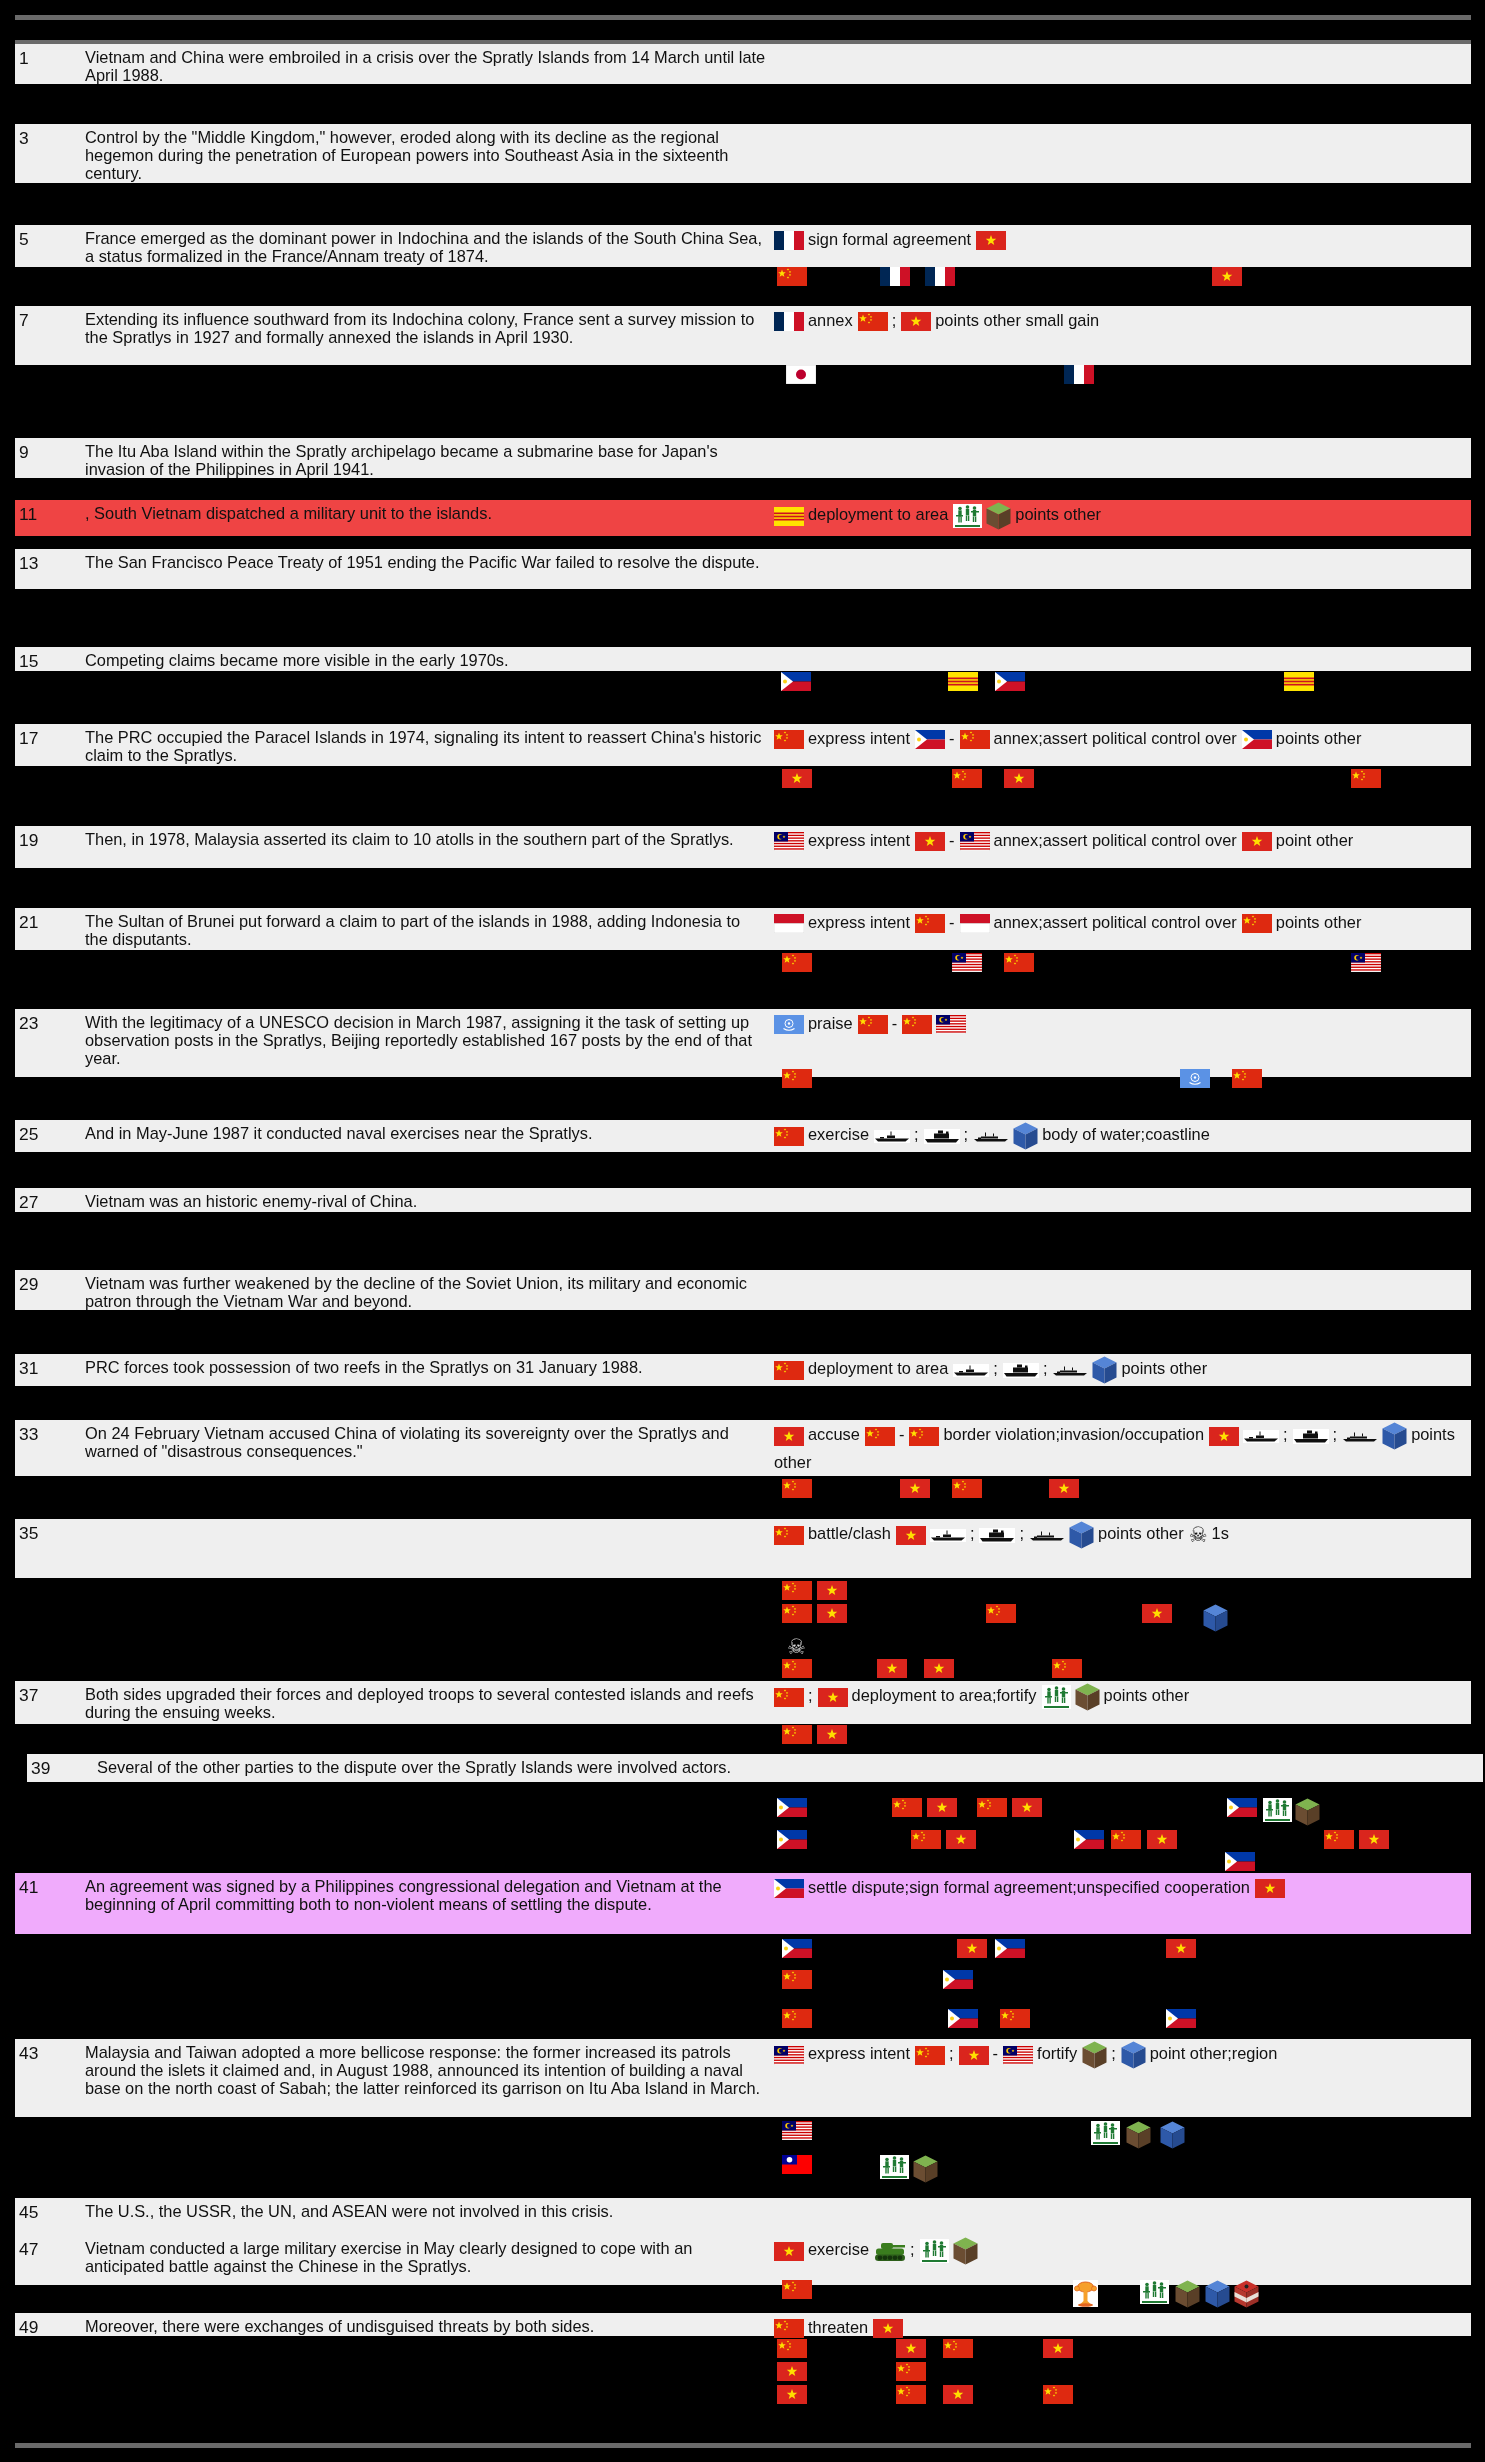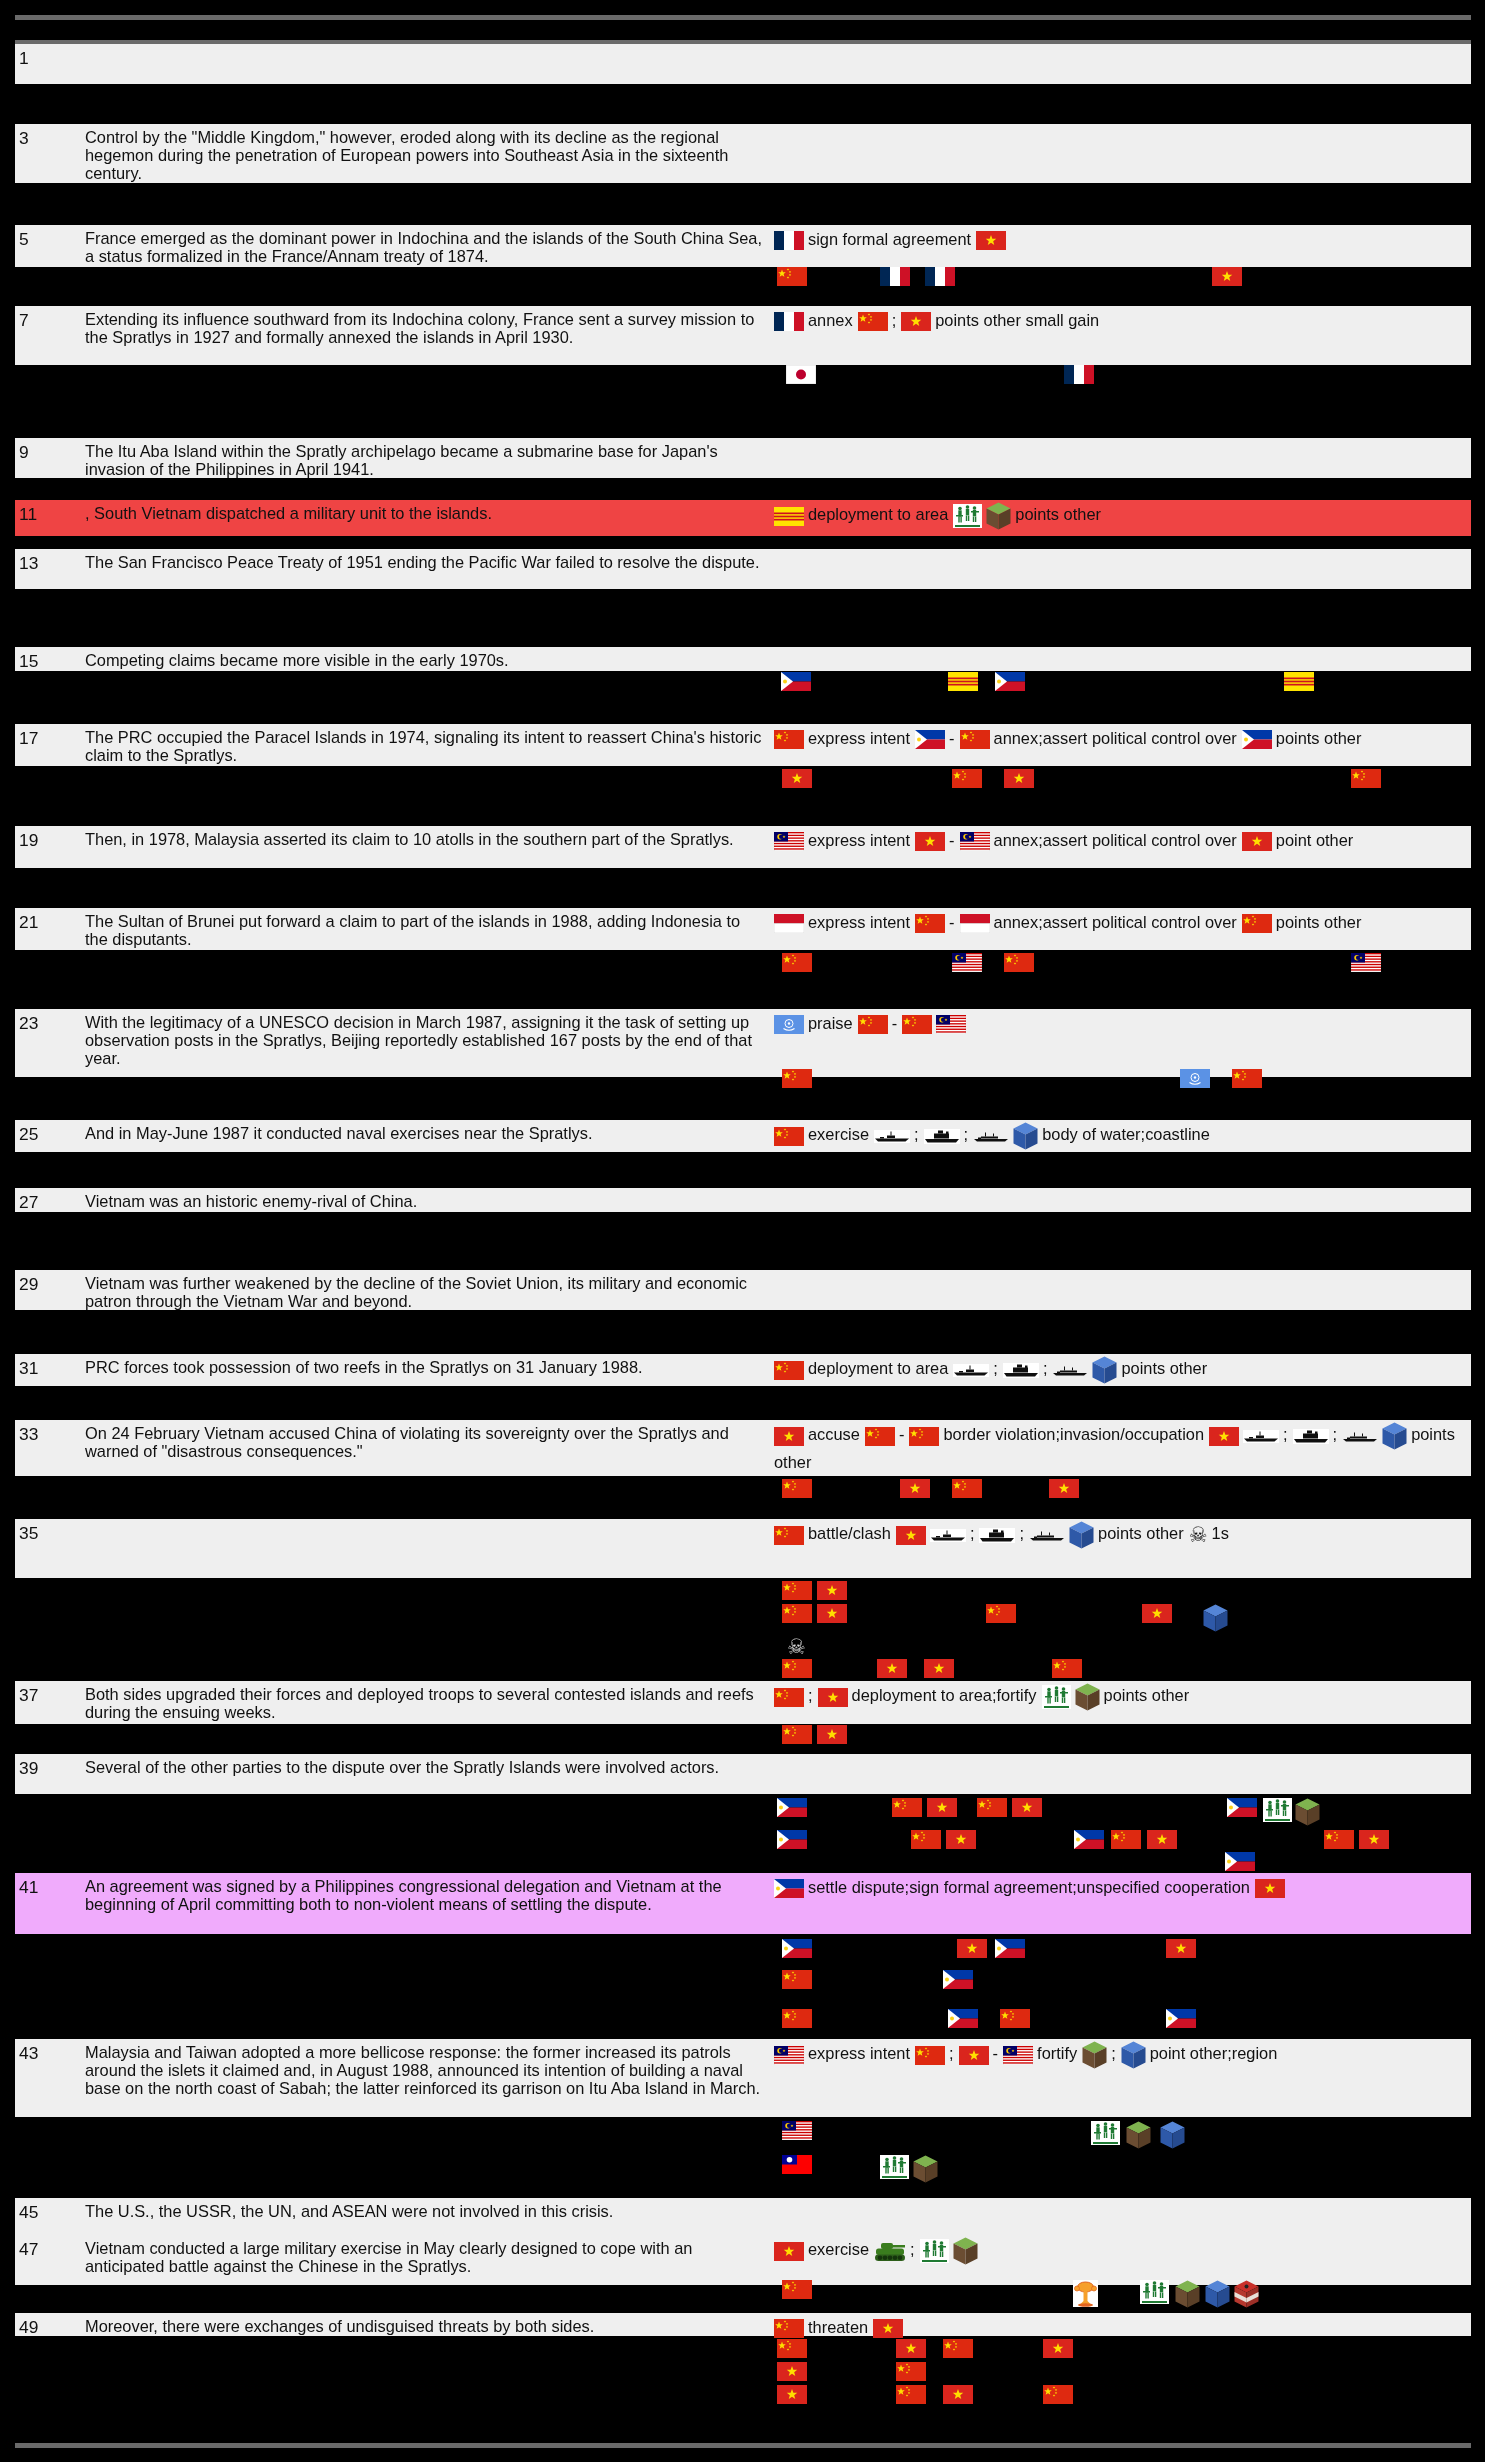--- a/index.html
+++ b/index.html
@@ -19,20 +19,21 @@
 </style>
 </head>
 <body>
 
 <div id="canvas" style="background: rgb(0, 0, 0);">
     <div class="bar" style="top: 15px; height: 5px; background: rgb(106, 106, 106);"></div>
     <div class="bar" style="top: 40px; height: 4px; background: rgb(106, 106, 106);"></div>
     <div class="bar" style="top: 2443px; height: 5px; background: rgb(106, 106, 106);"></div>
     <div class="row" style="top: 44px; height: 40px; background: rgb(239, 239, 239);">
       <span class="num">1</span>
+      <div class="sent">Vietnam and China were embroiled in a crisis over the Spratly Islands from 14 March until late April 1988.</div>
     </div>
     <div class="row" style="top: 124px; height: 59px; background: rgb(239, 239, 239);">
       <span class="num">3</span>
       <div class="sent">Control by the "Middle Kingdom," however, eroded along with its decline as the regional hegemon during the penetration of European powers into Southeast Asia in the sixteenth century.</div>
     </div>
     <div class="row" style="top: 225px; height: 42px; background: rgb(239, 239, 239);">
       <span class="num">5</span>
       <div class="sent">France emerged as the dominant power in Indochina and the islands of the South China Sea, a status formalized in the France/Annam treaty of 1874.</div>
       <div class="ann"><span class="tok"><svg width="30" height="19" viewBox="0 0 60 38">
             <rect x="0" y="0" width="20" height="38" fill="#002654"></rect>
@@ -768,21 +769,21 @@
           <polygon points="22.0,18.4 22.6,20.1 24.5,20.2 23.0,21.3 23.5,23.1 22.0,22.1 20.5,23.1 21.0,21.3 19.5,20.2 21.4,20.1" fill="#ffde00"></polygon>
         </svg>
       </span>
       <span class="tok" style="left: 817px;">
         <svg width="30" height="19" viewBox="0 0 60 38">
           <rect x="0" y="0" width="60" height="38" fill="#da251d"></rect>
           <polygon points="30.0,8.0 32.7,15.3 40.5,15.6 34.4,20.4 36.5,27.9 30.0,23.6 23.5,27.9 25.6,20.4 19.5,15.6 27.3,15.3" fill="#ffde00"></polygon>
         </svg>
       </span>
     </div>
-    <div class="row" style="top: 1754px; height: 40px; background: rgb(239, 239, 239);">
+    <div class="row" style="top: 1754px; height: 28px; background: rgb(239, 239, 239); margin-left: 12px;">
       <span class="num">39</span>
       <div class="sent">Several of the other parties to the dispute over the Spratly Islands were involved actors.</div>
     </div>
     <div class="subline" style="top: 1798px;">
       <span class="tok" style="left: 777px;">
         <svg width="30" height="19" viewBox="0 0 60 38">
           <rect x="0" y="0" width="60" height="19" fill="#0038a8"></rect>
           <rect x="0" y="19" width="60" height="19" fill="#ce1126"></rect>
           <polygon points="0,0 24,19 0,38" fill="#ffffff"></polygon>
           <circle cx="8" cy="19" r="4" fill="#fcd116"></circle>

